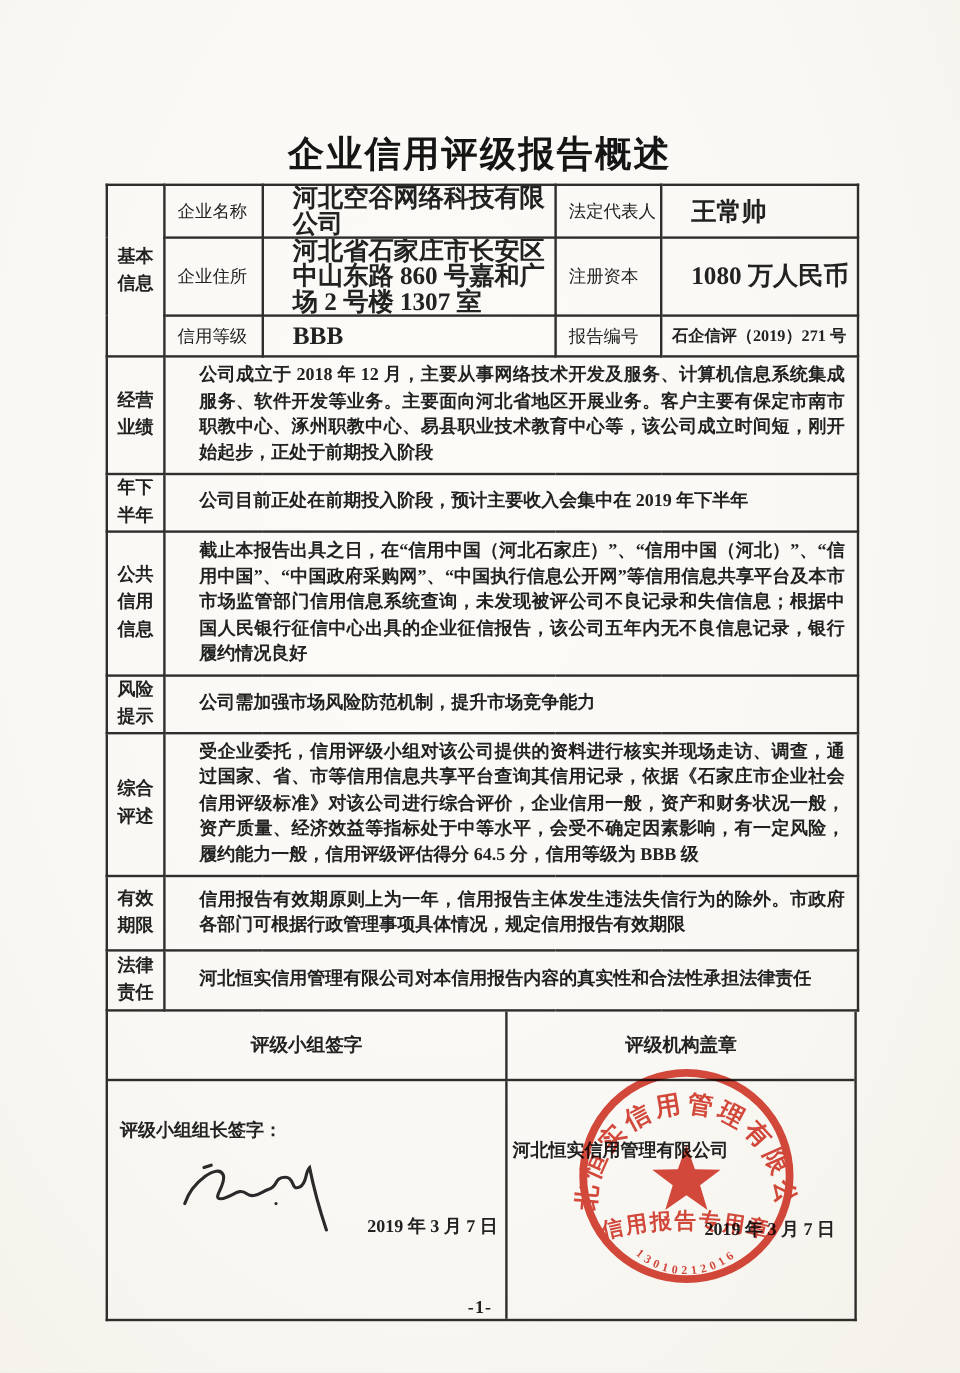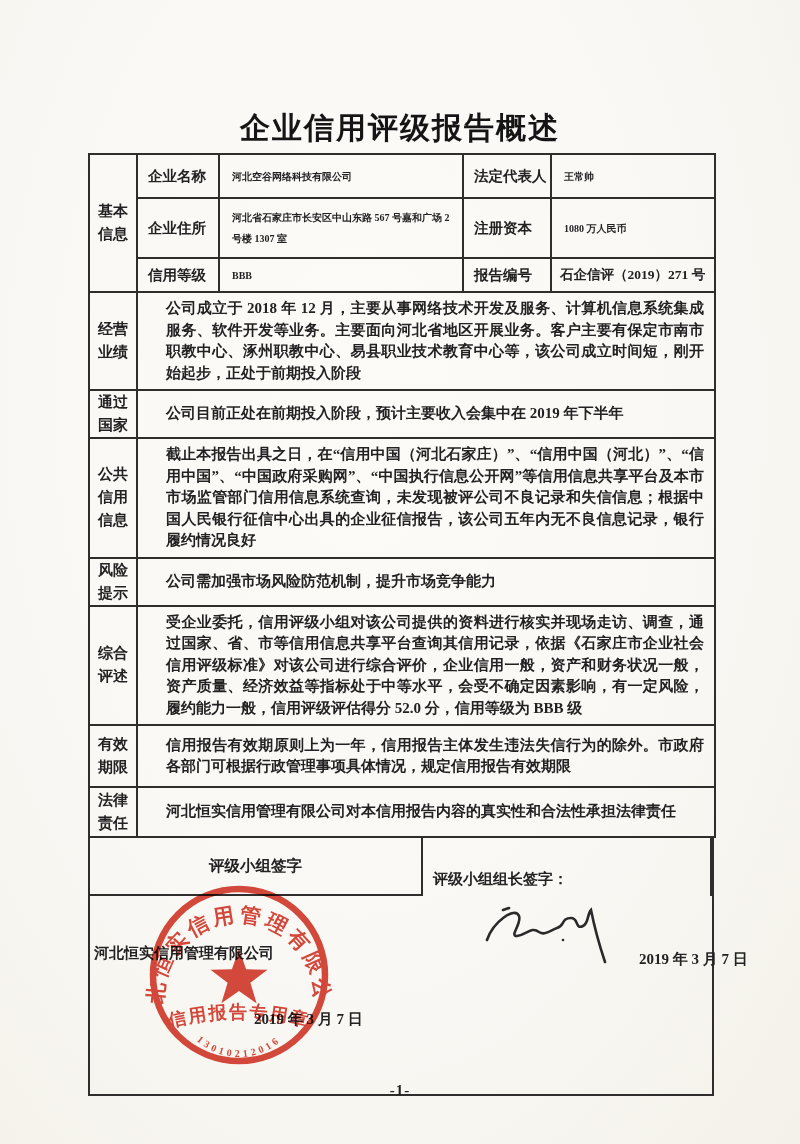--- a/index.html
+++ b/index.html
@@ -24,24 +24,24 @@
   }
   table.main td{
     border:2px solid #2f2e2c;vertical-align:middle;
     overflow:hidden;
   }
   td.lab{
     text-align:center;font-weight:700;font-size:15px;line-height:23px;
     padding:0 2px;color:#222;border-radius:19px;
   }
   td.fld{
-    text-align:left;padding:0 2px 0 10px;font-weight:700;font-size:14.5px;color:#222;
+    text-align:left;padding:0 2px 0 10px;font-weight:400;font-size:14.5px;color:#222;
   }
   td.val{
-    padding:0 6px 0 12px;font-weight:600;font-size:10px;line-height:21px;color:#222;
+    padding:0 6px 0 24px;font-weight:600;font-size:21px;line-height:21px;color:#222;
   }
   td.val2{
     padding:0 0 0 8px;font-weight:600;font-size:13.5px;white-space:nowrap;color:#222;
   }
   td.txt{
     padding:5px 10px 5px 28px;font-weight:600;font-size:15px;line-height:21.5px;
     text-align:justify;color:#222;
   }
   .siggrid{
     box-sizing:border-box;width:626px;
@@ -98,63 +98,64 @@
       <tbody>
           <tr style="height:44px">
         <td class="lab" rowspan="3">基本信息</td>
         <td class="fld">企业名称</td>
         <td class="val">河北空谷网络科技有限公司</td>
         <td class="fld">法定代表人</td>
         <td class="val">王常帅</td>
       </tr>
       <tr style="height:60px">
         <td class="fld">企业住所</td>
-        <td class="val">河北省石家庄市长安区中山东路 567 号嘉和广场 2 号楼 1307 室</td>
+        <td class="val">河北省石家庄市长安区中山东路 860 号嘉和广场 2 号楼 1307 室</td>
         <td class="fld">注册资本</td>
         <td class="val">1080 万人民币</td>
       </tr>
       <tr style="height:34px">
         <td class="fld">信用等级</td>
         <td class="val">BBB</td>
         <td class="fld">报告编号</td>
         <td class="val2">石企信评（2019）271 号</td>
       </tr>
       <tr style="height:72px">
         <td class="lab">经营业绩</td>
         <td class="txt" colspan="4">公司成立于 2018 年 12 月，主要从事网络技术开发及服务、计算机信息系统集成服务、软件开发等业务。主要面向河北省地区开展业务。客户主要有保定市南市职教中心、涿州职教中心、易县职业技术教育中心等，该公司成立时间短，刚开始起步，正处于前期投入阶段</td>
       </tr>
       <tr style="height:42px">
-        <td class="lab">通过国家</td>
+        <td class="lab">年下半年</td>
         <td class="txt" colspan="4">公司目前正处在前期投入阶段，预计主要收入会集中在 2019 年下半年</td>
       </tr>
       <tr style="height:108px">
         <td class="lab">公共信用信息</td>
         <td class="txt" colspan="4">截止本报告出具之日，在“信用中国（河北石家庄）”、“信用中国（河北）”、“信用中国”、“中国政府采购网”、“中国执行信息公开网”等信用信息共享平台及本市市场监管部门信用信息系统查询，未发现被评公司不良记录和失信信息；根据中国人民银行征信中心出具的企业征信报告，该公司五年内无不良信息记录，银行履约情况良好</td>
       </tr>
       <tr style="height:38px">
         <td class="lab">风险提示</td>
         <td class="txt" colspan="4">公司需加强市场风险防范机制，提升市场竞争能力</td>
       </tr>
       <tr style="height:114px">
         <td class="lab">综合评述</td>
-        <td class="txt" colspan="4">受企业委托，信用评级小组对该公司提供的资料进行核实并现场走访、调查，通过国家、省、市等信用信息共享平台查询其信用记录，依据《石家庄市企业社会信用评级标准》对该公司进行综合评价，企业信用一般，资产和财务状况一般，资产质量、经济效益等指标处于中等水平，会受不确定因素影响，有一定风险，履约能力一般，信用评级评估得分 52.0 分，信用等级为 BBB 级</td>
+        <td class="txt" colspan="4">受企业委托，信用评级小组对该公司提供的资料进行核实并现场走访、调查，通过国家、省、市等信用信息共享平台查询其信用记录，依据《石家庄市企业社会信用评级标准》对该公司进行综合评价，企业信用一般，资产和财务状况一般，资产质量、经济效益等指标处于中等水平，会受不确定因素影响，有一定风险，履约能力一般，信用评级评估得分 64.5 分，信用等级为 BBB 级</td>
       </tr>
       <tr style="height:62px">
         <td class="lab">有效期限</td>
         <td class="txt" colspan="4">信用报告有效期原则上为一年，信用报告主体发生违法失信行为的除外。市政府各部门可根据行政管理事项具体情况，规定信用报告有效期限</td>
       </tr>
       <tr style="height:50px">
         <td class="lab">法律责任</td>
         <td class="txt" colspan="4">河北恒实信用管理有限公司对本信用报告内容的真实性和合法性承担法律责任</td>
       </tr>
     </tbody>
       </table>
 
     <div class="siggrid">
       <div class="sg sg-hl sg-header">评级小组签字</div>
+      <div class="sg sg-hr sg-header">评级机构盖章</div>
 
       <div class="sg sg-bl">
         <span class="leader-label">评级小组组长签字：</span>
         <svg class="sig-svg" width="170" height="72" viewBox="0 0 170 72">
           <path d="M24,14 l6,-2 M8,44 C14,26 36,10 40,20 C43,28 30,40 38,40 C48,39 52,30 60,36 C66,40 72,34 78,32 C86,30 82,22 92,22 C100,22 96,34 104,30 C110,27 108,18 112,14 C114,24 118,42 126,66" stroke="#2a2a2a" stroke-width="2.6" fill="none" stroke-linecap="round"></path>
           <circle cx="84" cy="44" r="1.3" fill="#2a2a2a"></circle>
         </svg>
         <span class="date-left">2019 年 3 月 7 日</span>
       </div>
 

